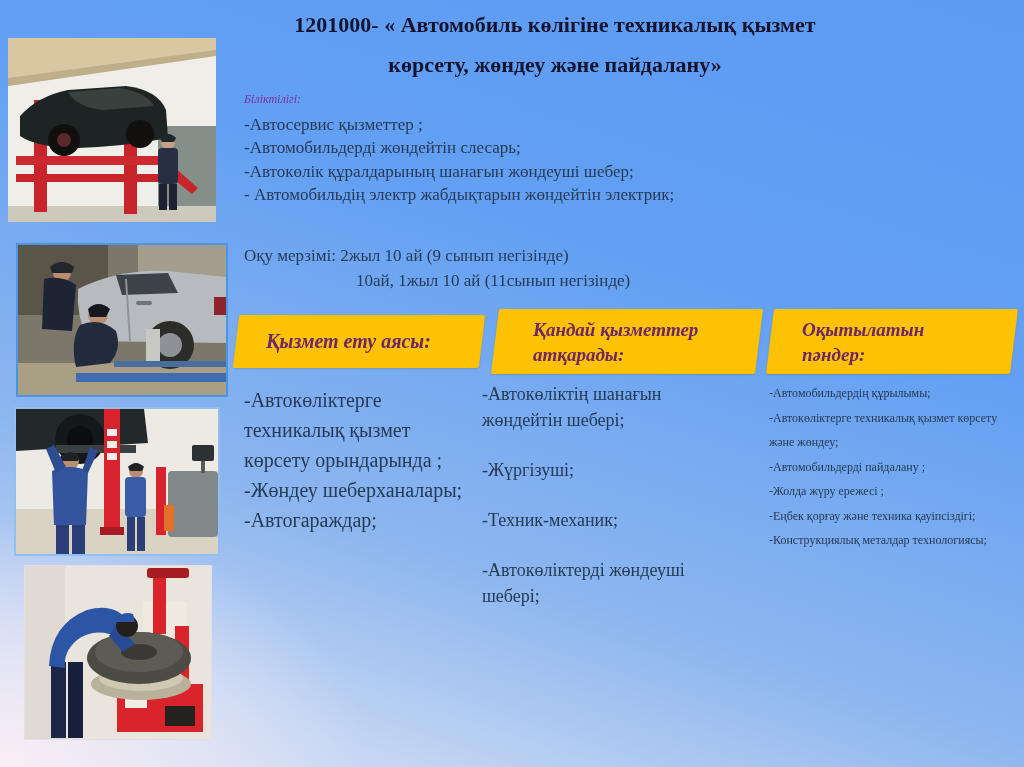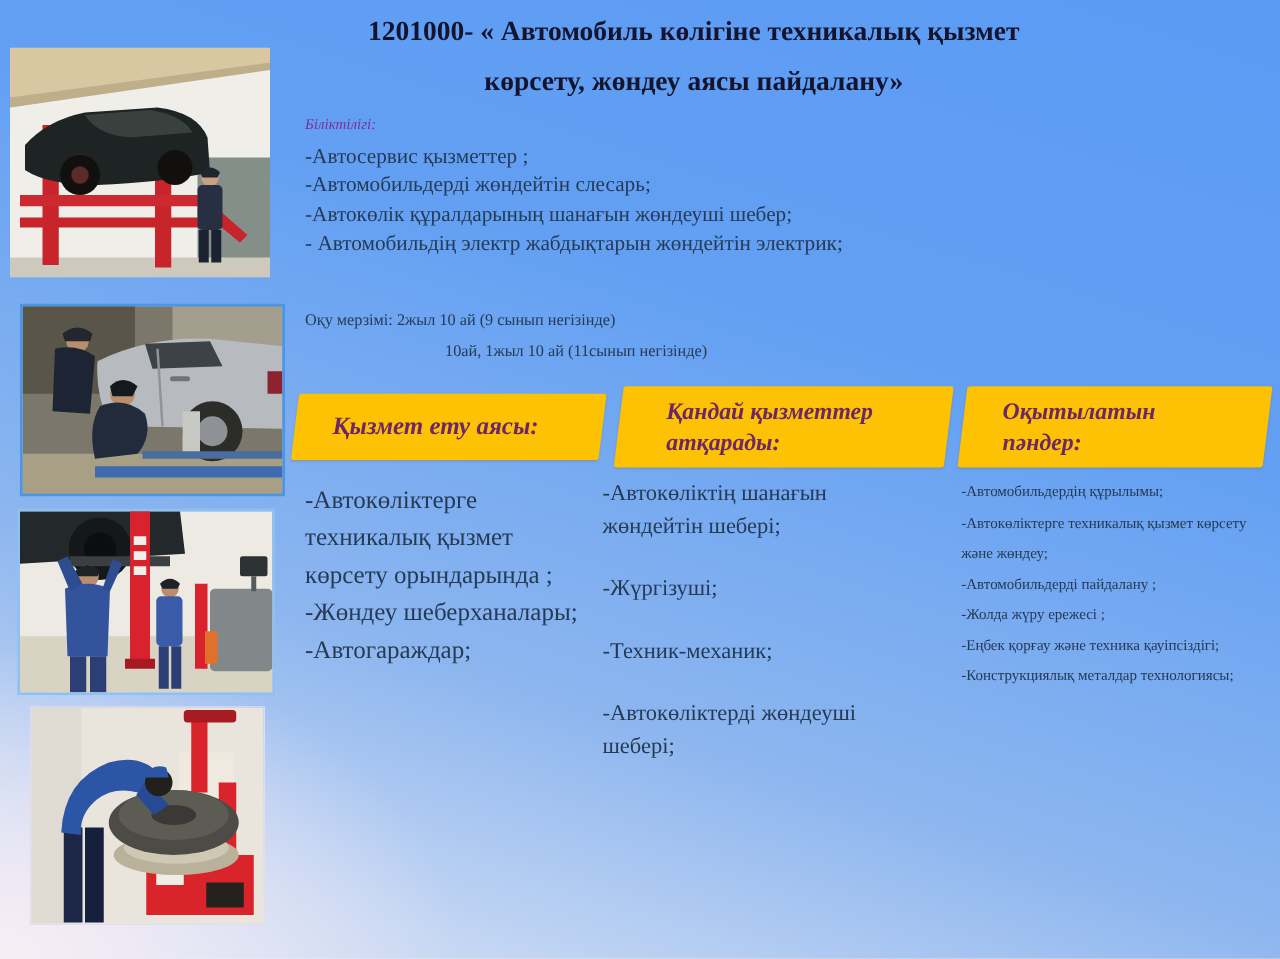--- a/index.html
+++ b/index.html
@@ -11,21 +11,21 @@
       linear-gradient(198deg,#5b9bf4 0%,#63a0f3 35%,#8db6ef 68%,#c4d6f3 88%,#d9e3f5 100%);
   }
   .abs{position:absolute;}
   
   #title{left:235px;top:8px;width:640px;text-align:center;color:#14142e;font-weight:bold;font-size:22px;line-height:34px;}
   #title .t2{margin-top:6px;}
   
   #qual{left:244px;top:88px;width:560px;color:#253a54;font-size:17px;line-height:23.5px;}
   #qual .head{color:#7d2f9a;font-style:italic;font-size:12px;margin-bottom:1px;}
   
-  #study{left:244px;top:243px;color:#253a54;font-size:13px;line-height:25px;}
+  #study{left:244px;top:243px;color:#253a54;font-size:17px;line-height:25px;}
   #study .s2{margin-left:112px;text-align:center;}
   
   .banner{position:absolute;background:#fcc203;transform:skewX(-7deg);border-radius:2px;
           box-shadow:0 1px 2px rgba(120,90,0,.25);}
   .banner .btxt{transform:skewX(7deg);color:#6e2766;font-style:italic;font-weight:bold;
                 font-size:19px;line-height:25px;display:flex;align-items:center;height:100%;}
   #banner1{left:236px;top:315px;width:246px;height:53px;}
   #banner1 .btxt{padding-left:30px;font-size:20px;}
   #banner2{left:495px;top:309px;width:264px;height:65px;}
   #banner2 .btxt{padding-left:38px;}
@@ -47,21 +47,21 @@
   #photo3{left:14px;top:407px;width:202px;height:145px;border:2px solid #8fc0ef;}
   #photo4{left:24px;top:565px;width:186px;height:173px;border:1px solid #e3dcea;}
 </style>
 </head>
 <body>
 
 <div id="slide">
 
   <div class="abs" id="title">
     <div class="t1">1201000- « Автомобиль көлігіне техникалық қызмет</div>
-    <div class="t2">көрсету, жөндеу аясы пайдалану»</div>
+    <div class="t2">көрсету, жөндеу және пайдалану»</div>
   </div>
 
   <div class="photo" id="photo1">
     <svg width="208" height="184" viewBox="0 0 208 184">
       <rect width="208" height="184" fill="#efeee8"></rect>
       <polygon points="0,0 208,0 208,16 0,48" fill="#d8c7a0"></polygon>
       <polygon points="0,40 208,12 208,18 0,48" fill="#bfae8a"></polygon>
       <rect x="150" y="88" width="58" height="84" fill="#858f89"></rect>
       <rect x="0" y="168" width="208" height="16" fill="#cdc9bd"></rect>
 

